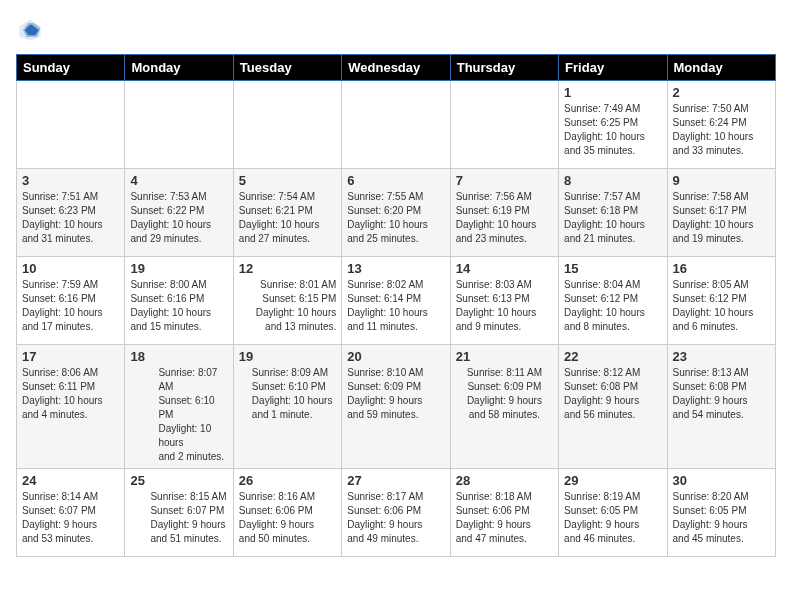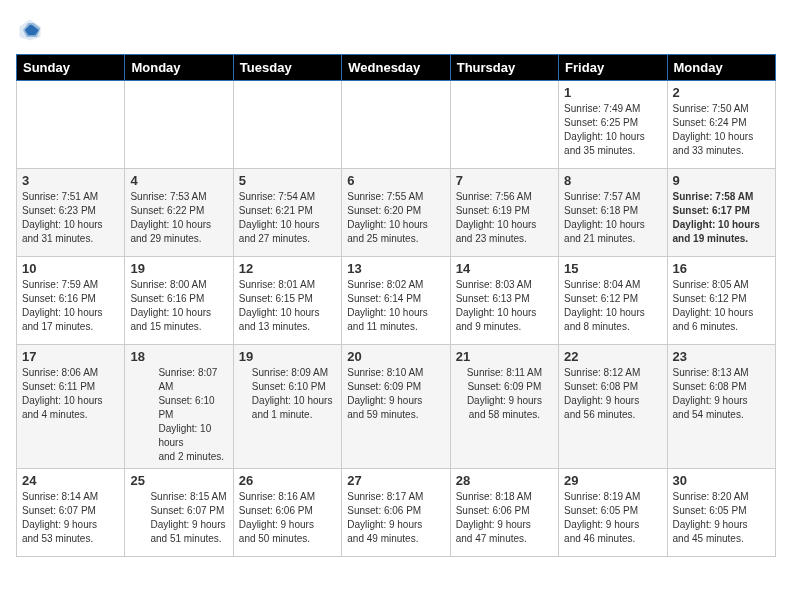--- a/index.html
+++ b/index.html
@@ -186,21 +186,21 @@
         </td>
         <td>
           <span class="day-number">8</span>
           <div class="day-info" style="white-space: pre-line;">Sunrise: 7:57 AM
 Sunset: 6:18 PM
 Daylight: 10 hours
 and 21 minutes.</div>
         </td>
         <td>
           <span class="day-number">9</span>
-          <div class="day-info" style="white-space: pre-line; font-weight: bold;">Sunrise: 7:58 AM
+          <div class="day-info" style="white-space: pre-line;">Sunrise: 7:58 AM
 Sunset: 6:17 PM
 Daylight: 10 hours
 and 19 minutes.</div>
         </td>
       </tr>
       <tr>
         <td>
           <span class="day-number">10</span>
           <div class="day-info" style="white-space: pre-line;">Sunrise: 7:59 AM
 Sunset: 6:16 PM
@@ -209,21 +209,21 @@
         </td>
         <td>
           <span class="day-number">19</span>
           <div class="day-info" style="white-space: pre-line;">Sunrise: 8:00 AM
 Sunset: 6:16 PM
 Daylight: 10 hours
 and 15 minutes.</div>
         </td>
         <td>
           <span class="day-number">12</span>
-          <div class="day-info" style="white-space: pre-line;">Sunrise: 8:01 AM
+          <div class="day-info" style="white-space: pre-line; text-align: right;">Sunrise: 8:01 AM
 Sunset: 6:15 PM
 Daylight: 10 hours
 and 13 minutes.</div>
         </td>
         <td>
           <span class="day-number">13</span>
           <div class="day-info" style="white-space: pre-line;">Sunrise: 8:02 AM
 Sunset: 6:14 PM
 Daylight: 10 hours
 and 11 minutes.</div>

